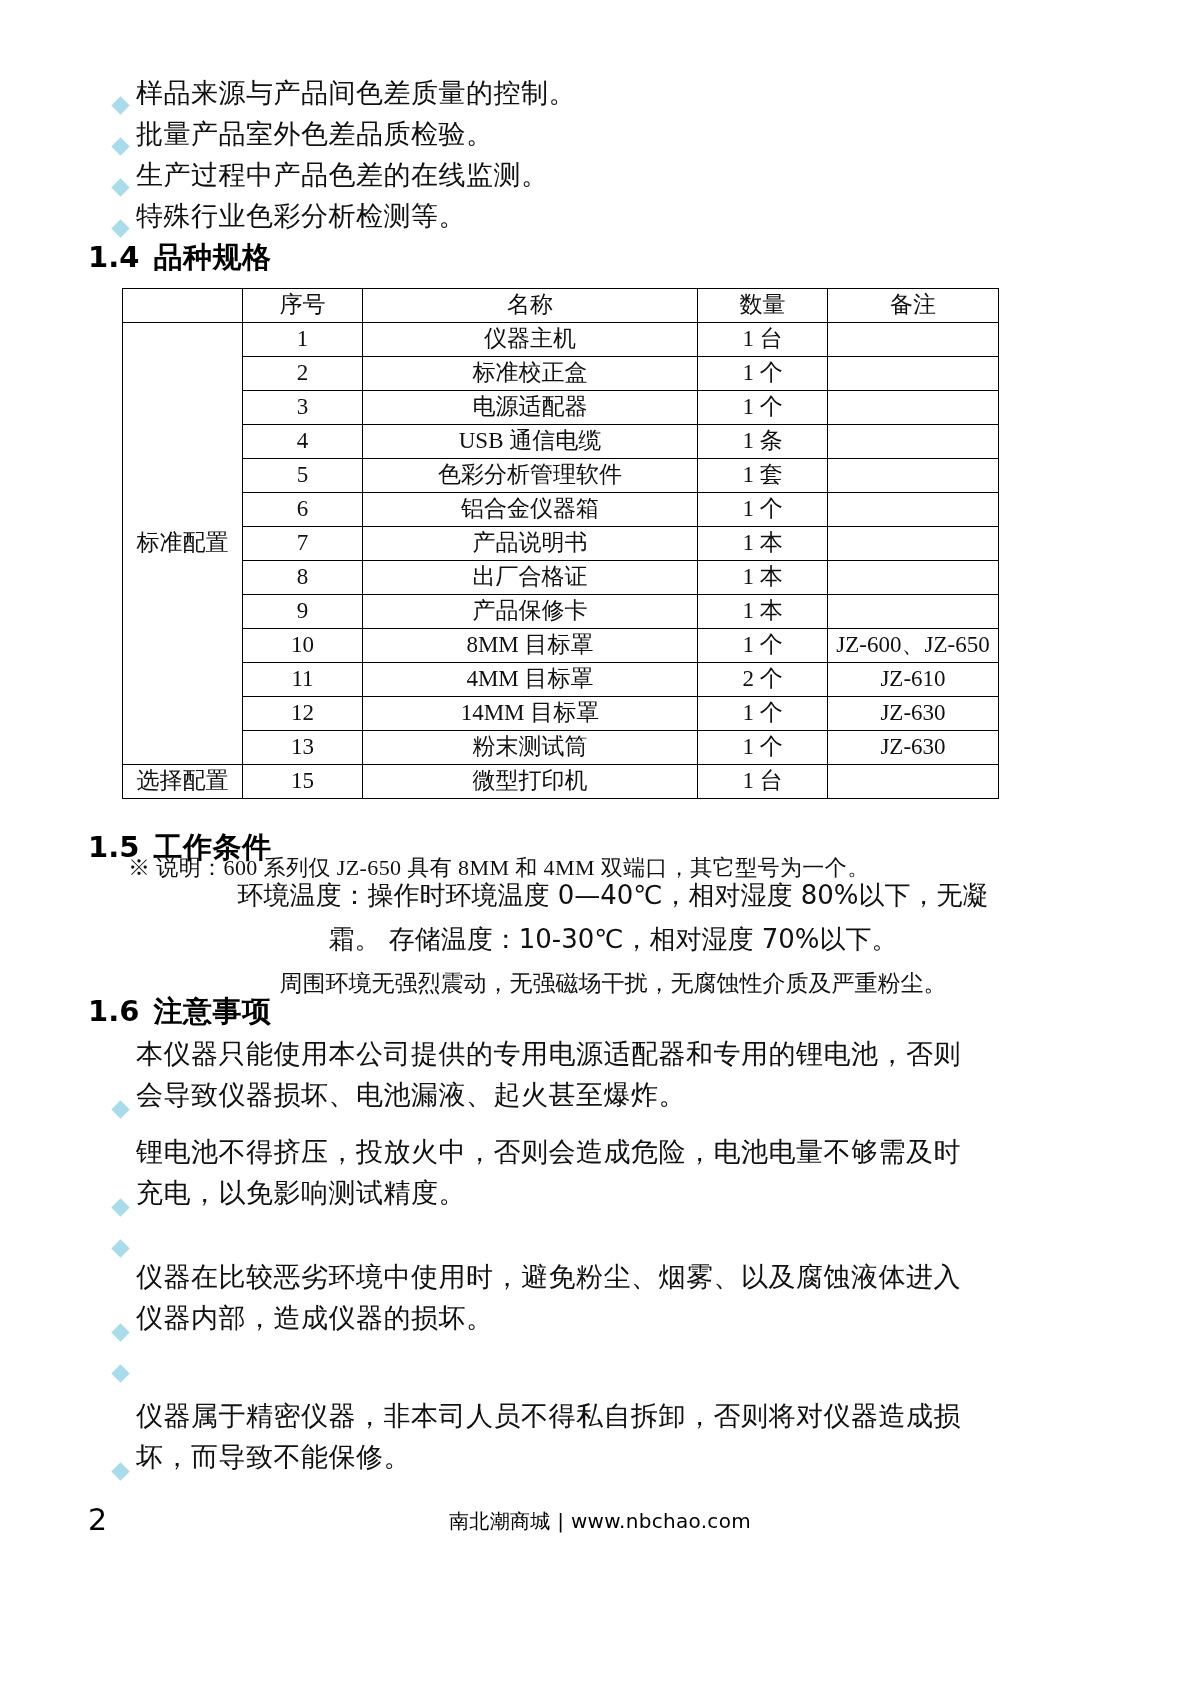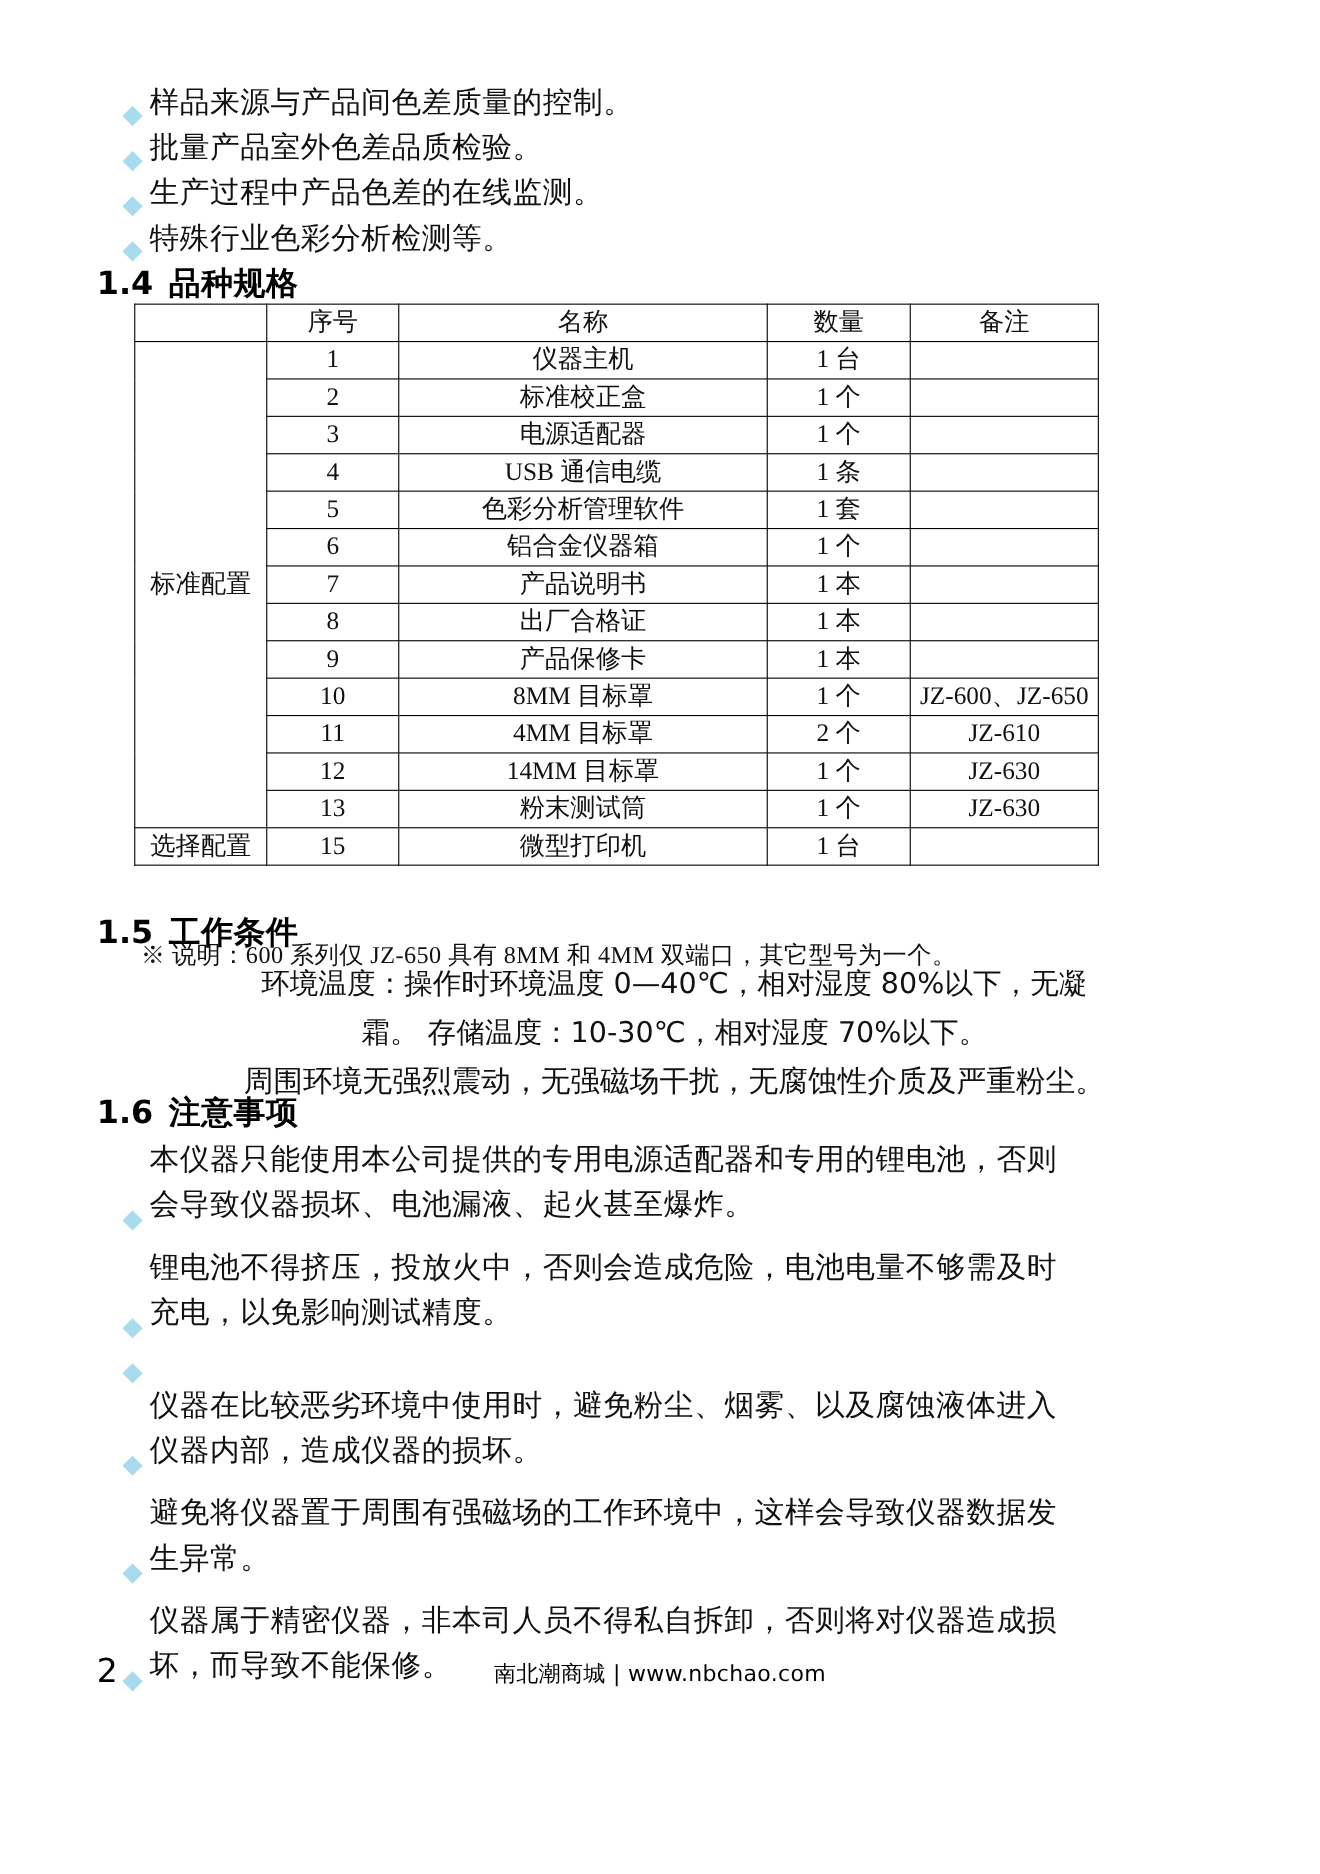--- a/index.html
+++ b/index.html
@@ -82,21 +82,21 @@
     margin-top: 39px;
   }
   #heading-14 { position: absolute; left: 88px; top: 238px; }
   #heading-15 { position: absolute; left: 88px; top: 828px; }
   #heading-16 { position: absolute; left: 88px; top: 992px; }
 
   
   #spec-table-wrap {
     position: absolute;
     left: 122px;
-    top: 276px;
+    top: 288px;
     width: 876px;
   }
   table.spec {
     border-collapse: collapse;
     width: 876px;
     table-layout: fixed;
   }
   table.spec td, table.spec th {
     border: 1px solid #000;
     font-family: "Liberation Serif", "DejaVu Serif", serif;
@@ -142,22 +142,22 @@
     color: #111;
   }
   #work-cond-body {
     left: 133px;
     top: 873px;
     width: 960px;
     text-align: center;
   }
   #work-cond-body .line { white-space: nowrap; }
   #work-cond-body .line.serif {
-    font-family: Liberation Serif, serif;
-    font-size: 27px;
+    font-family: Liberation Sans, sans-serif;
+    font-size: 23px;
   }
 
   
   #notice-list {
     position: absolute;
     left: 108px;
     top: 1034px;
     width: 1010px;
   }
   #notice-list .bullet-item { margin-bottom: 2px; }
@@ -381,24 +381,20 @@
         </span>
       <span class="bullet-text">
         <span class="l">仪器在比较恶劣环境中使用时，避免粉尘、烟雾、以及腐蚀液体进入</span>
         <span class="l">仪器内部，造成仪器的损坏。</span>
       </span>
     </li>
     <li class="bullet-item gap-after">
       <span class="bullet-mark">
           <i class="diamond"></i>
         </span>
-      <span class="bullet-text">
-        <span class="l">避免将仪器置于周围有强磁场的工作环境中，这样会导致仪器数据发</span>
-        <span class="l">生异常。</span>
-      </span>
     </li>
     <li class="bullet-item">
       <span class="bullet-mark">
           <i class="diamond"></i>
         </span>
       <span class="bullet-text">
         <span class="l">仪器属于精密仪器，非本司人员不得私自拆卸，否则将对仪器造成损</span>
         <span class="l">坏，而导致不能保修。</span>
       </span>
     </li>

